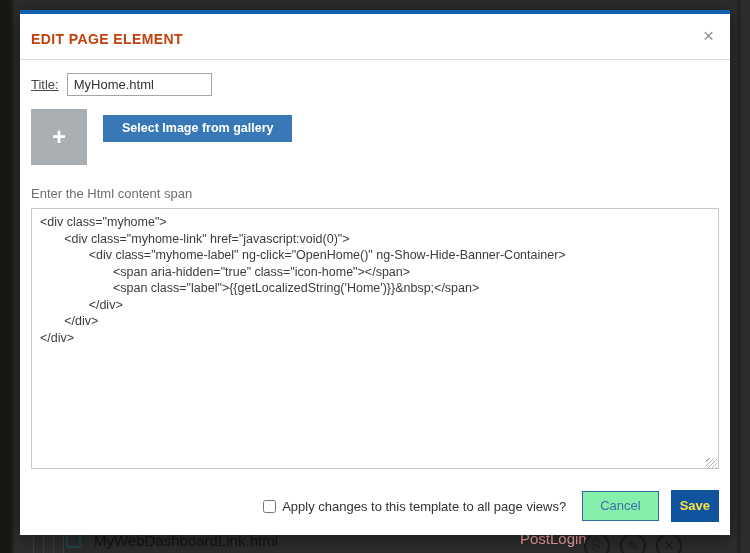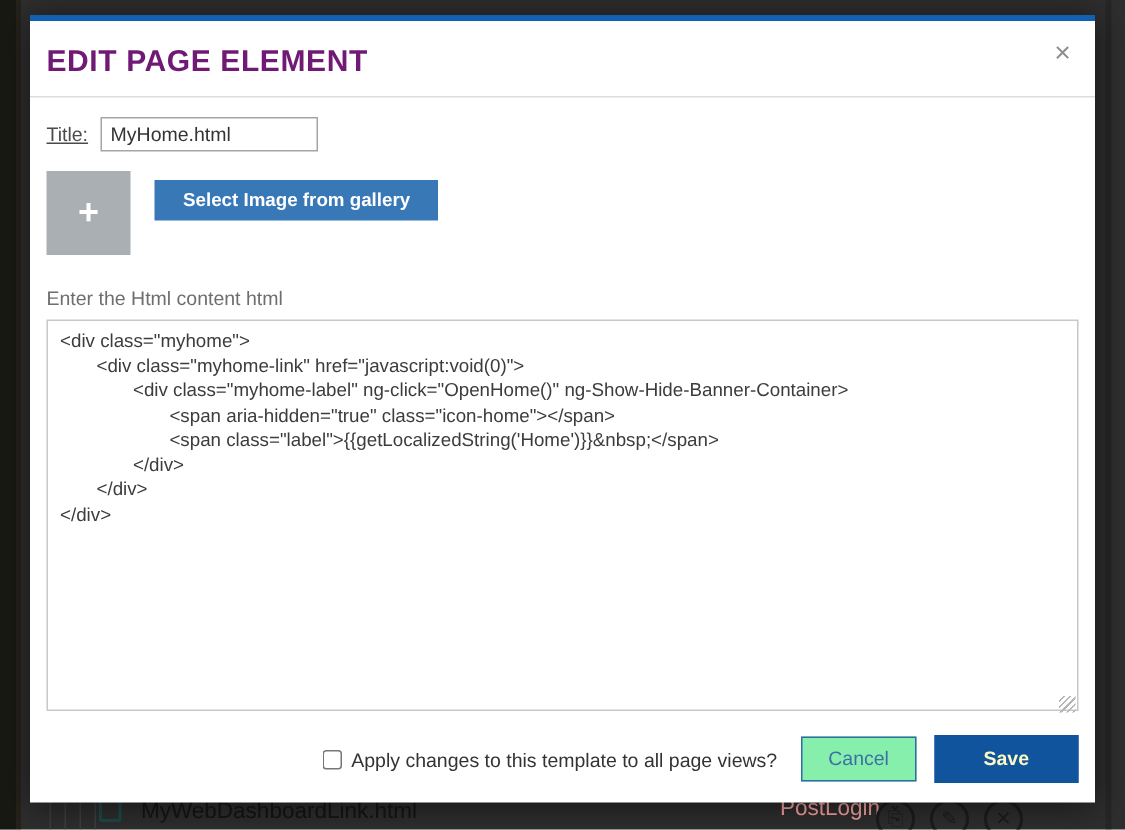--- a/index.html
+++ b/index.html
@@ -27,21 +27,21 @@
     border:2px solid #1c1c1c; color:#1c1c1c; text-align:center;
     font-size:13px; line-height:22px;
   }
   
   .modal {
     position:absolute; left:20px; top:10px; width:710px; height:525px;
     background:#ffffff; border-top:4px solid #1161b0;
     box-shadow:0 2px 22px rgba(0,0,0,0.55);
   }
   .modal-header { position:relative; padding:16px 24px 11px 11px; }
-  .modal-title { color:#701a75; font-size:20px; font-weight:bold; letter-spacing:0.4px; }
+  .modal-title { color:#c2410c; font-size:14px; font-weight:bold; letter-spacing:0.4px; }
   .close-btn {
     position:absolute; right:16px; top:12px; font-size:19px; color:#8f8f8f;
     background:none; border:none; cursor:pointer; line-height:1;
     font-family:"Liberation Sans",sans-serif;
   }
   .header-divider { border:none; border-top:1px solid #dcdcdc; }
   .modal-body { padding:0 11px; }
   .title-row { margin-top:13px; display:flex; align-items:center; }
   .title-label { font-size:13px; color:#4a4a4a; margin-right:8px;text-decoration:underline; }
   .title-input {
@@ -79,22 +79,22 @@
     display:flex; align-items:center;
   }
   .apply-checkbox { width:13px; height:13px; margin-right:6px; }
   .apply-label { font-size:13px; color:#333333; margin-right:16px; }
   .cancel-btn {
     padding:6px 17px 7px; background:#86efac; border:1px solid #2e6da4;
     color:#3d6fa8; font-size:13px; cursor:pointer; margin-right:12px;
     font-family:"Liberation Sans",sans-serif;
   }
   .save-btn {
-    padding:7px 32px 8px; background:#10549e; border:1px solid #10549e;
-    color:#fef9c3; font-size:13px; font-weight:bold; cursor:pointer;
+    padding:7px 8px 8px; background:#10549e; border:1px solid #10549e;
+    color:#fde047; font-size:13px; font-weight:bold; cursor:pointer;
     font-family:"Liberation Sans",sans-serif;
   }
 </style>
 </head>
 <body>
 
 <div class="bg-left-strip"></div>
 <div class="bg-left-line"></div>
 <div class="bg-right-line"></div>
 
@@ -125,21 +125,21 @@
       <input class="title-input" type="text" value="MyHome.html" style="">
     </div>
 
     <div class="image-row">
       <button class="plus-tile">
           <span>+</span>
         </button>
       <button class="gallery-btn">Select Image from gallery</button>
     </div>
 
-    <div class="content-label">Enter the Html content html</div>
+    <div class="content-label">Enter the Html content span</div>
 
     <div class="textarea-wrap">
       <textarea class="html-textarea" spellcheck="false" style="">&lt;div class="myhome"&gt;
 	&lt;div class="myhome-link" href="javascript:void(0)"&gt;
 		&lt;div class="myhome-label" ng-click="OpenHome()" ng-Show-Hide-Banner-Container&gt;
 			&lt;span aria-hidden="true" class="icon-home"&gt;&lt;/span&gt;
 			&lt;span class="label"&gt;{{getLocalizedString('Home')}}&amp;nbsp;&lt;/span&gt;
 		&lt;/div&gt;
 	&lt;/div&gt;
 &lt;/div&gt;</textarea>

